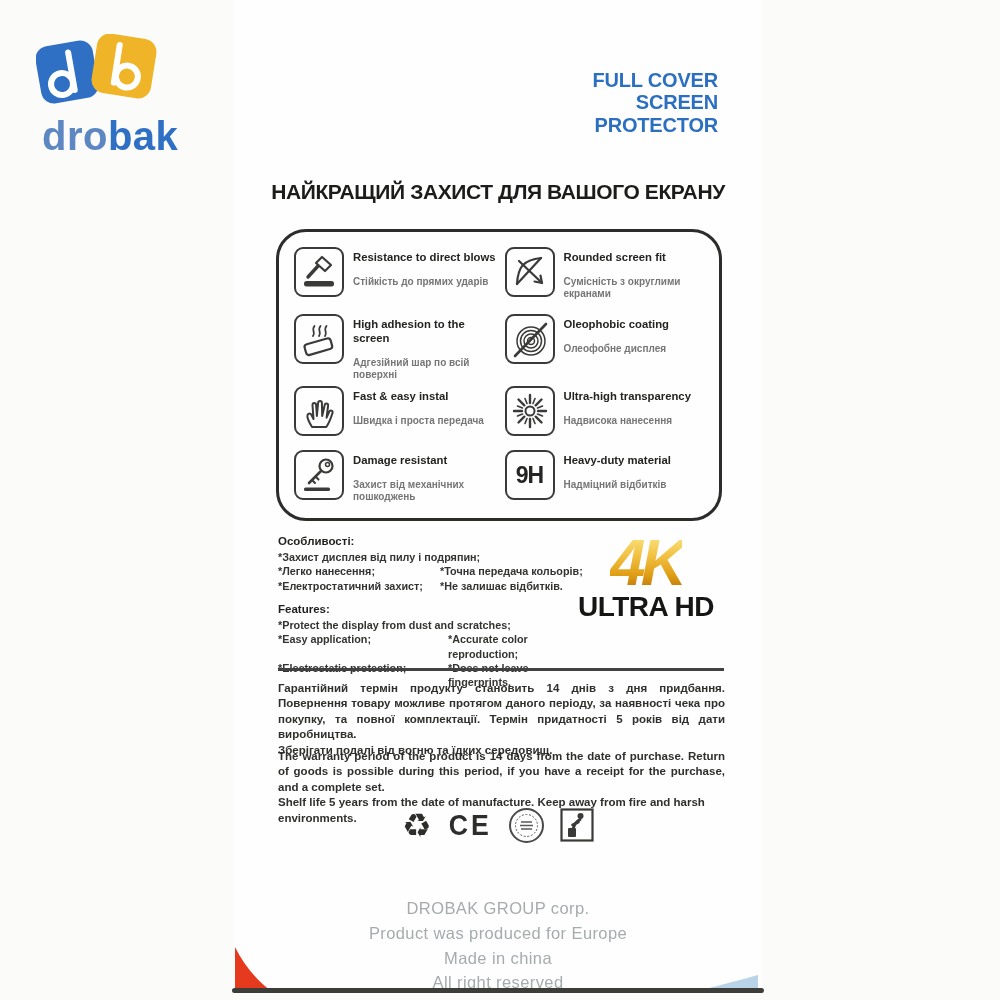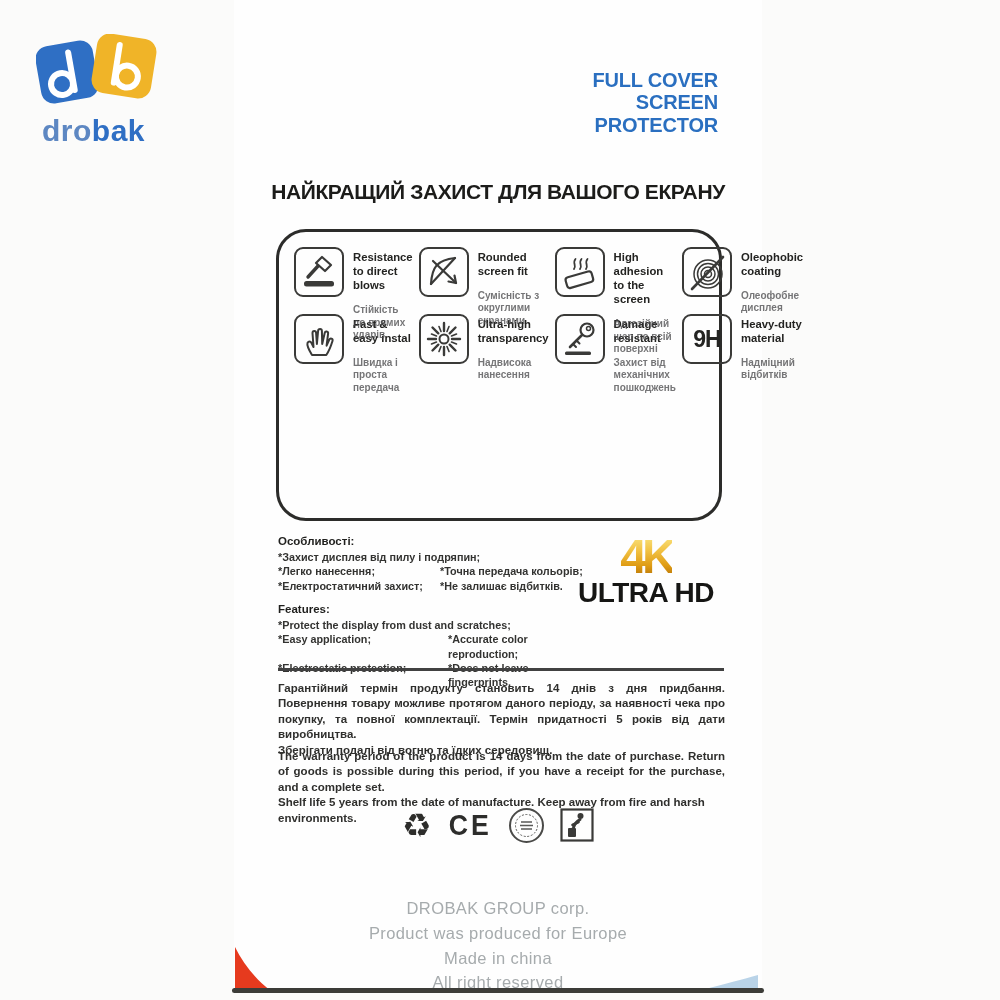--- a/index.html
+++ b/index.html
@@ -29,50 +29,50 @@
   .hang-hole{position:absolute;left:414px;top:82px;width:166px;height:34px;}
   .hole-bar{position:absolute;left:0;top:13px;width:166px;height:13px;background:#fdfcf8;
     border:1px solid #d6c097;border-radius:7px;
     box-shadow:0 3.5px 1px rgba(104,77,42,.75), inset 0 -1px 2px rgba(150,110,60,.35);}
   .hole-bump{position:absolute;left:64px;top:0;width:44px;height:20px;background:#fdfcf8;
     border:1px solid #d6c097;border-bottom:none;border-radius:9px 9px 0 0;
     box-shadow:inset -2px 1px 2px rgba(150,115,60,.25);}
   .hole-bump:after{content:"";position:absolute;left:-1px;top:14px;width:44px;height:8px;background:#fdfcf8;}
   
   .logo{position:absolute;left:36px;top:34px;width:140px;}
-  .wordmark{font-size:30px;font-weight:bold;letter-spacing:.5px;margin-top:2px;margin-left:6px;}
+  .wordmark{font-size:40px;font-weight:bold;letter-spacing:.5px;margin-top:2px;margin-left:6px;}
   .wm-dro{color:#5d87c2;} .wm-bak{color:#2f6fc4;}
   
   .ptype{position:absolute;right:44px;top:64px;text-align:right;color:#2a6fc0;
     font-weight:bold;font-size:20px;line-height:1.12;letter-spacing:-.2px;}
   
   .tagline{position:absolute;left:0;top:175px;width:100%;text-align:center;font-size:21px;
     font-weight:bold;color:#1c1c1a;letter-spacing:-.4px;}
   
   .fbox{position:absolute;left:42px;top:224px;width:446px;height:292px;border:3px solid #2c2c2a;
     border-radius:30px;box-sizing:border-box;padding:15px 10px 8px 15px;display:grid;
-    grid-template-columns:1fr 1fr 1fr 1fr;grid-template-rows:67px 72px 64px 66px;column-gap:6px;}
+    grid-template-columns:1fr 1fr;grid-template-rows:67px 72px 64px 66px;column-gap:6px;}
   .feat{display:flex;gap:9px;align-items:flex-start;}
   .feat-icon{width:50px;height:50px;border:2.5px solid #3a3a38;border-radius:9px;flex:none;
     display:flex;align-items:center;justify-content:center;box-sizing:border-box;}
   .feat-9h{font-size:23px;font-weight:bold;color:#242422;letter-spacing:-1px;}
   .feat-text{padding-top:3px;}
   .feat-en{font-size:11.3px;font-weight:bold;color:#232321;line-height:1.25;margin-bottom:2px;}
   .feat-uk{font-size:10px;color:#48484a;line-height:1.22;font-weight:bold;opacity:.75;margin-top:12px;}
   svg .ln{stroke:#3a3a38;fill:none;stroke-width:2.2;stroke-linecap:round;stroke-linejoin:round;}
   svg .fill{fill:#3a3a38;stroke:none;}
   
   .hl{position:absolute;left:44px;width:310px;font-size:10.8px;color:#333331;line-height:1.32;font-weight:bold;}
   .hl-uk{top:529px;} .hl-en{top:597px;}
   .hl-title{font-size:11.5px;color:#1f1f1d;margin-bottom:1px;}
   .hl-rows{display:grid;grid-template-columns:152px auto;column-gap:10px;}
   .hl-en .hl-rows{grid-template-columns:160px auto;}
   
   .badge4k{position:absolute;left:330px;top:531px;width:164px;text-align:center;}
-  .k4{font-size:48px;line-height:.86;font-weight:bold;letter-spacing:-5px;
+  .k4{font-size:64px;line-height:.86;font-weight:bold;font-style:italic;letter-spacing:-5px;
     color:#e8a816;display:inline-block;}
   @supports (-webkit-background-clip:text){
     .k4{background:linear-gradient(180deg,#f9e27d 0%,#f2c244 35%,#df9c14 72%,#b87507 100%);
       -webkit-background-clip:text;background-clip:text;color:transparent;}}
   .uhd{font-size:28px;font-weight:bold;color:#161614;letter-spacing:-.5px;margin-top:0px;}
   
   .sep{position:absolute;left:44px;top:663px;width:446px;height:2.5px;background:#414141;}
   .warranty{position:absolute;left:44px;width:447px;font-size:11.5px;color:#2f2f2d;line-height:1.34;font-weight:bold;}
   .w-uk{top:676px;} .w-en{top:744px;}
   .warranty .just{text-align:justify;}

